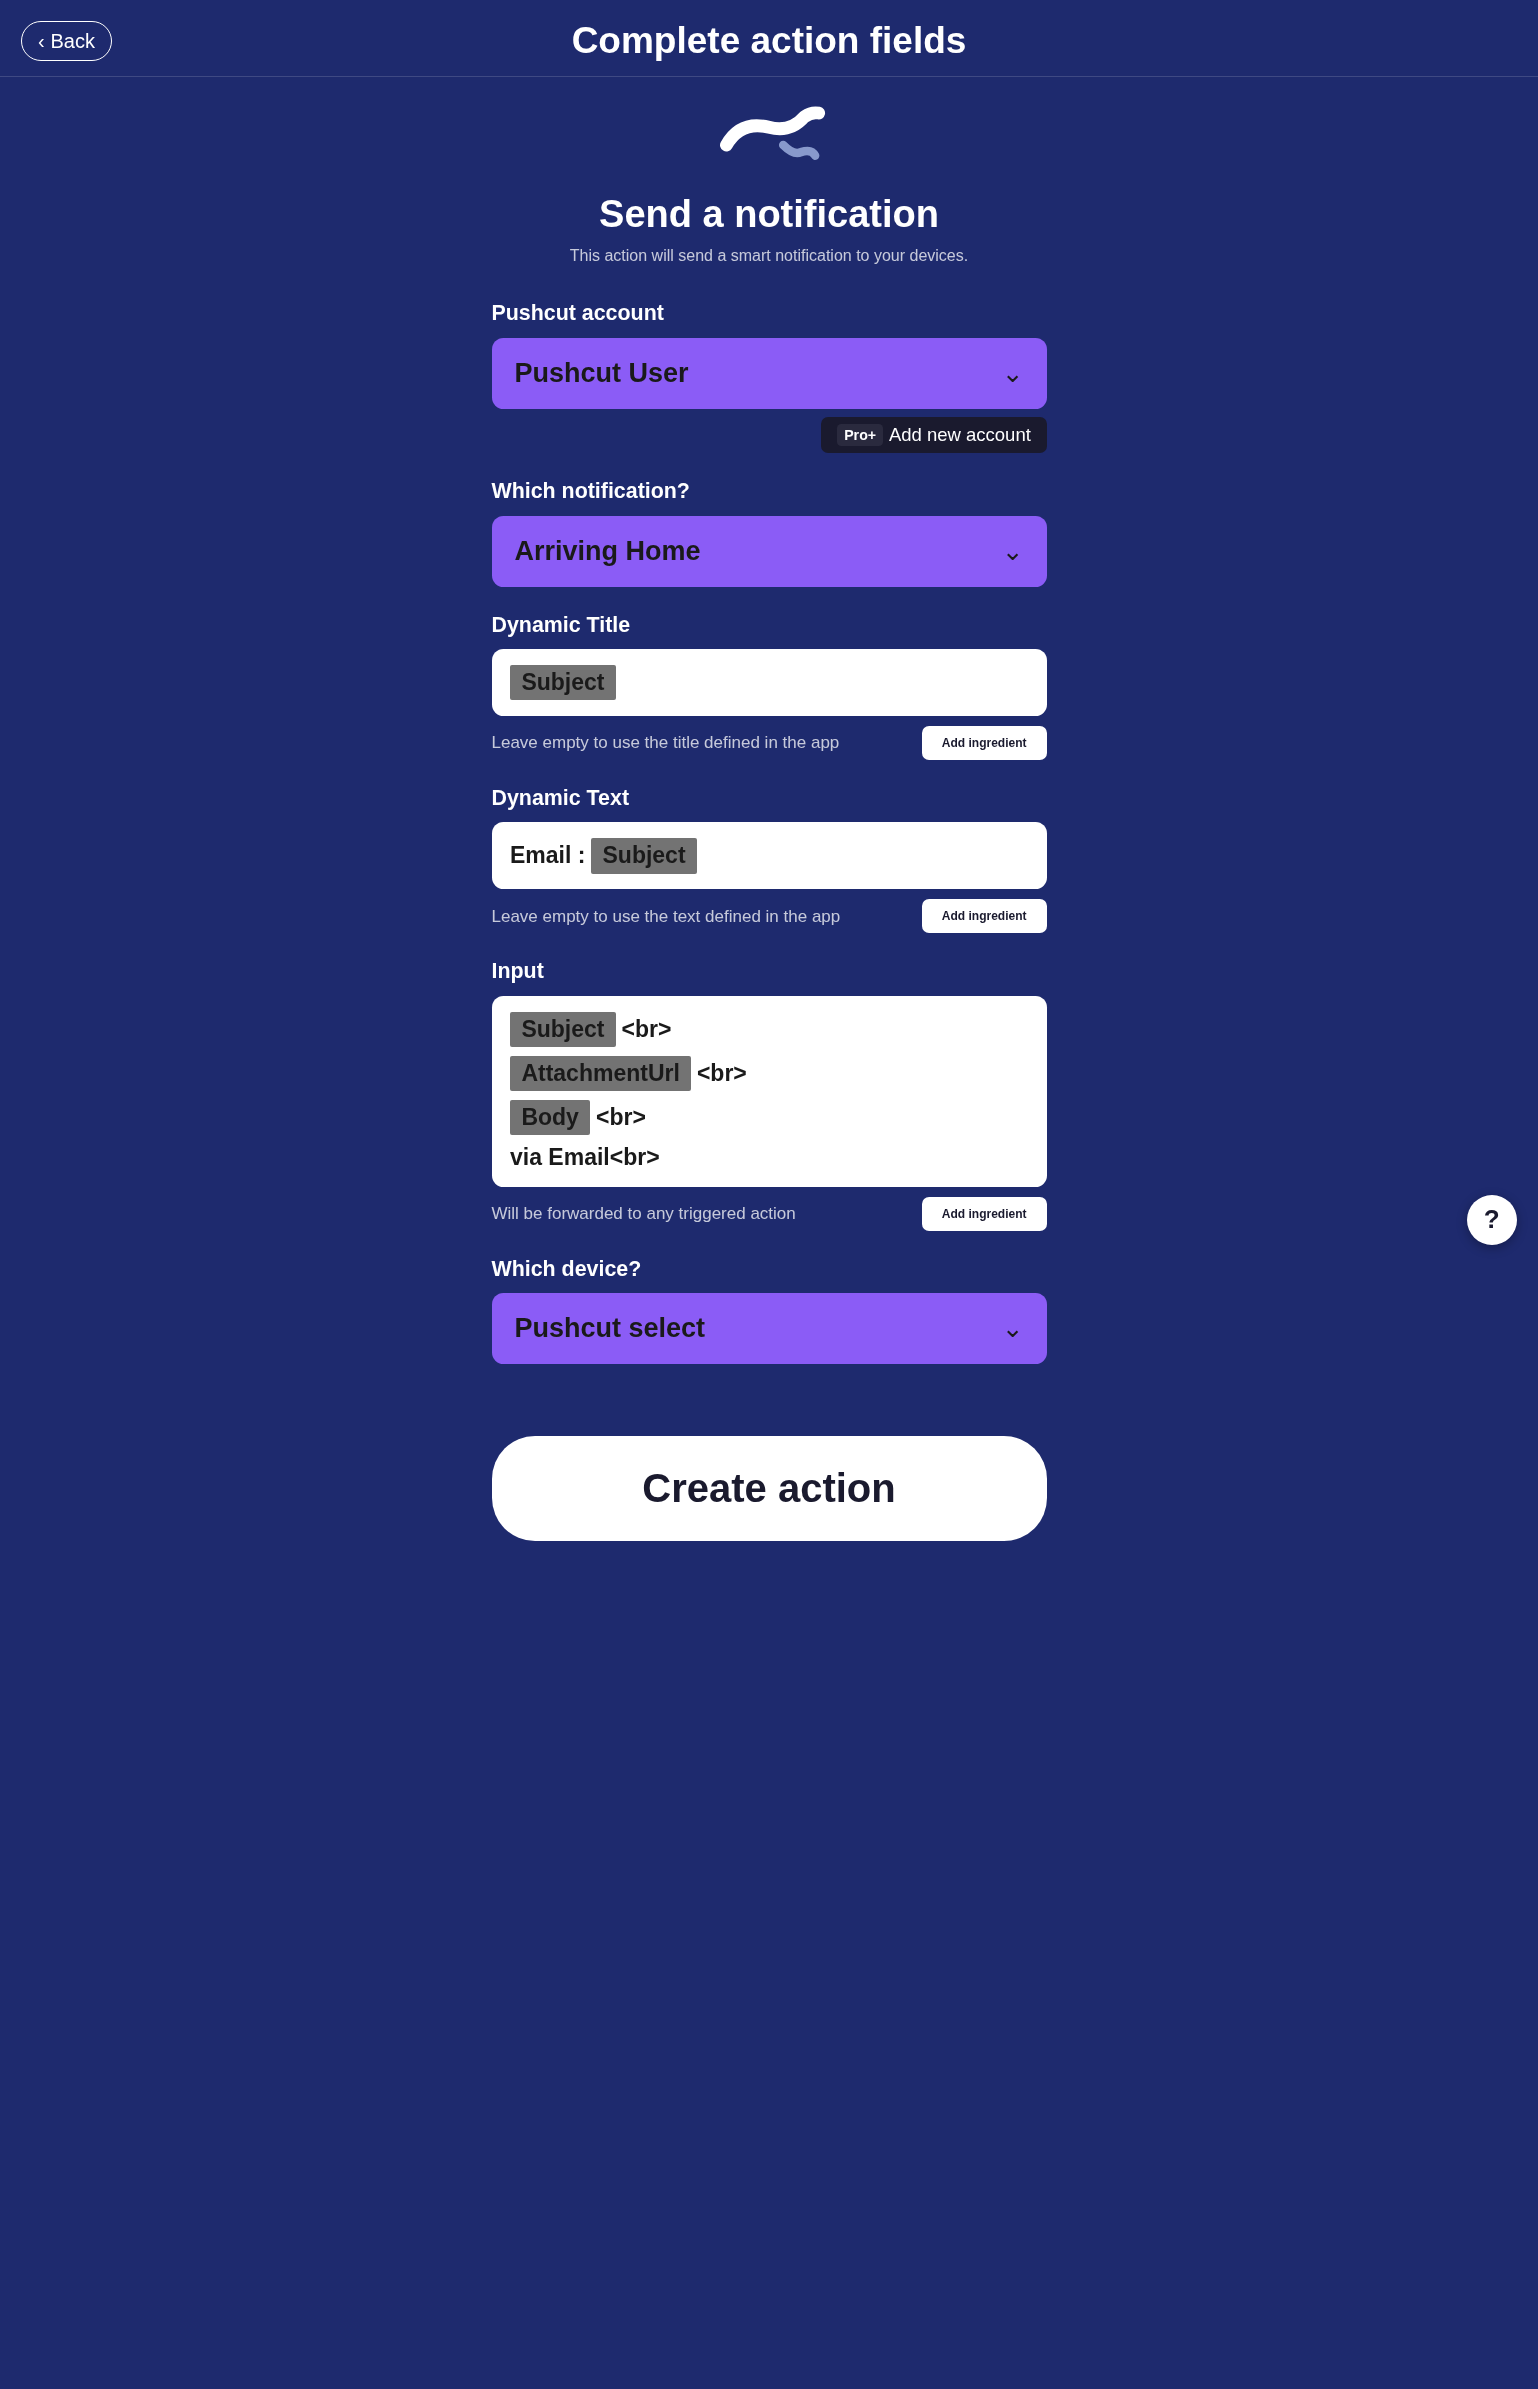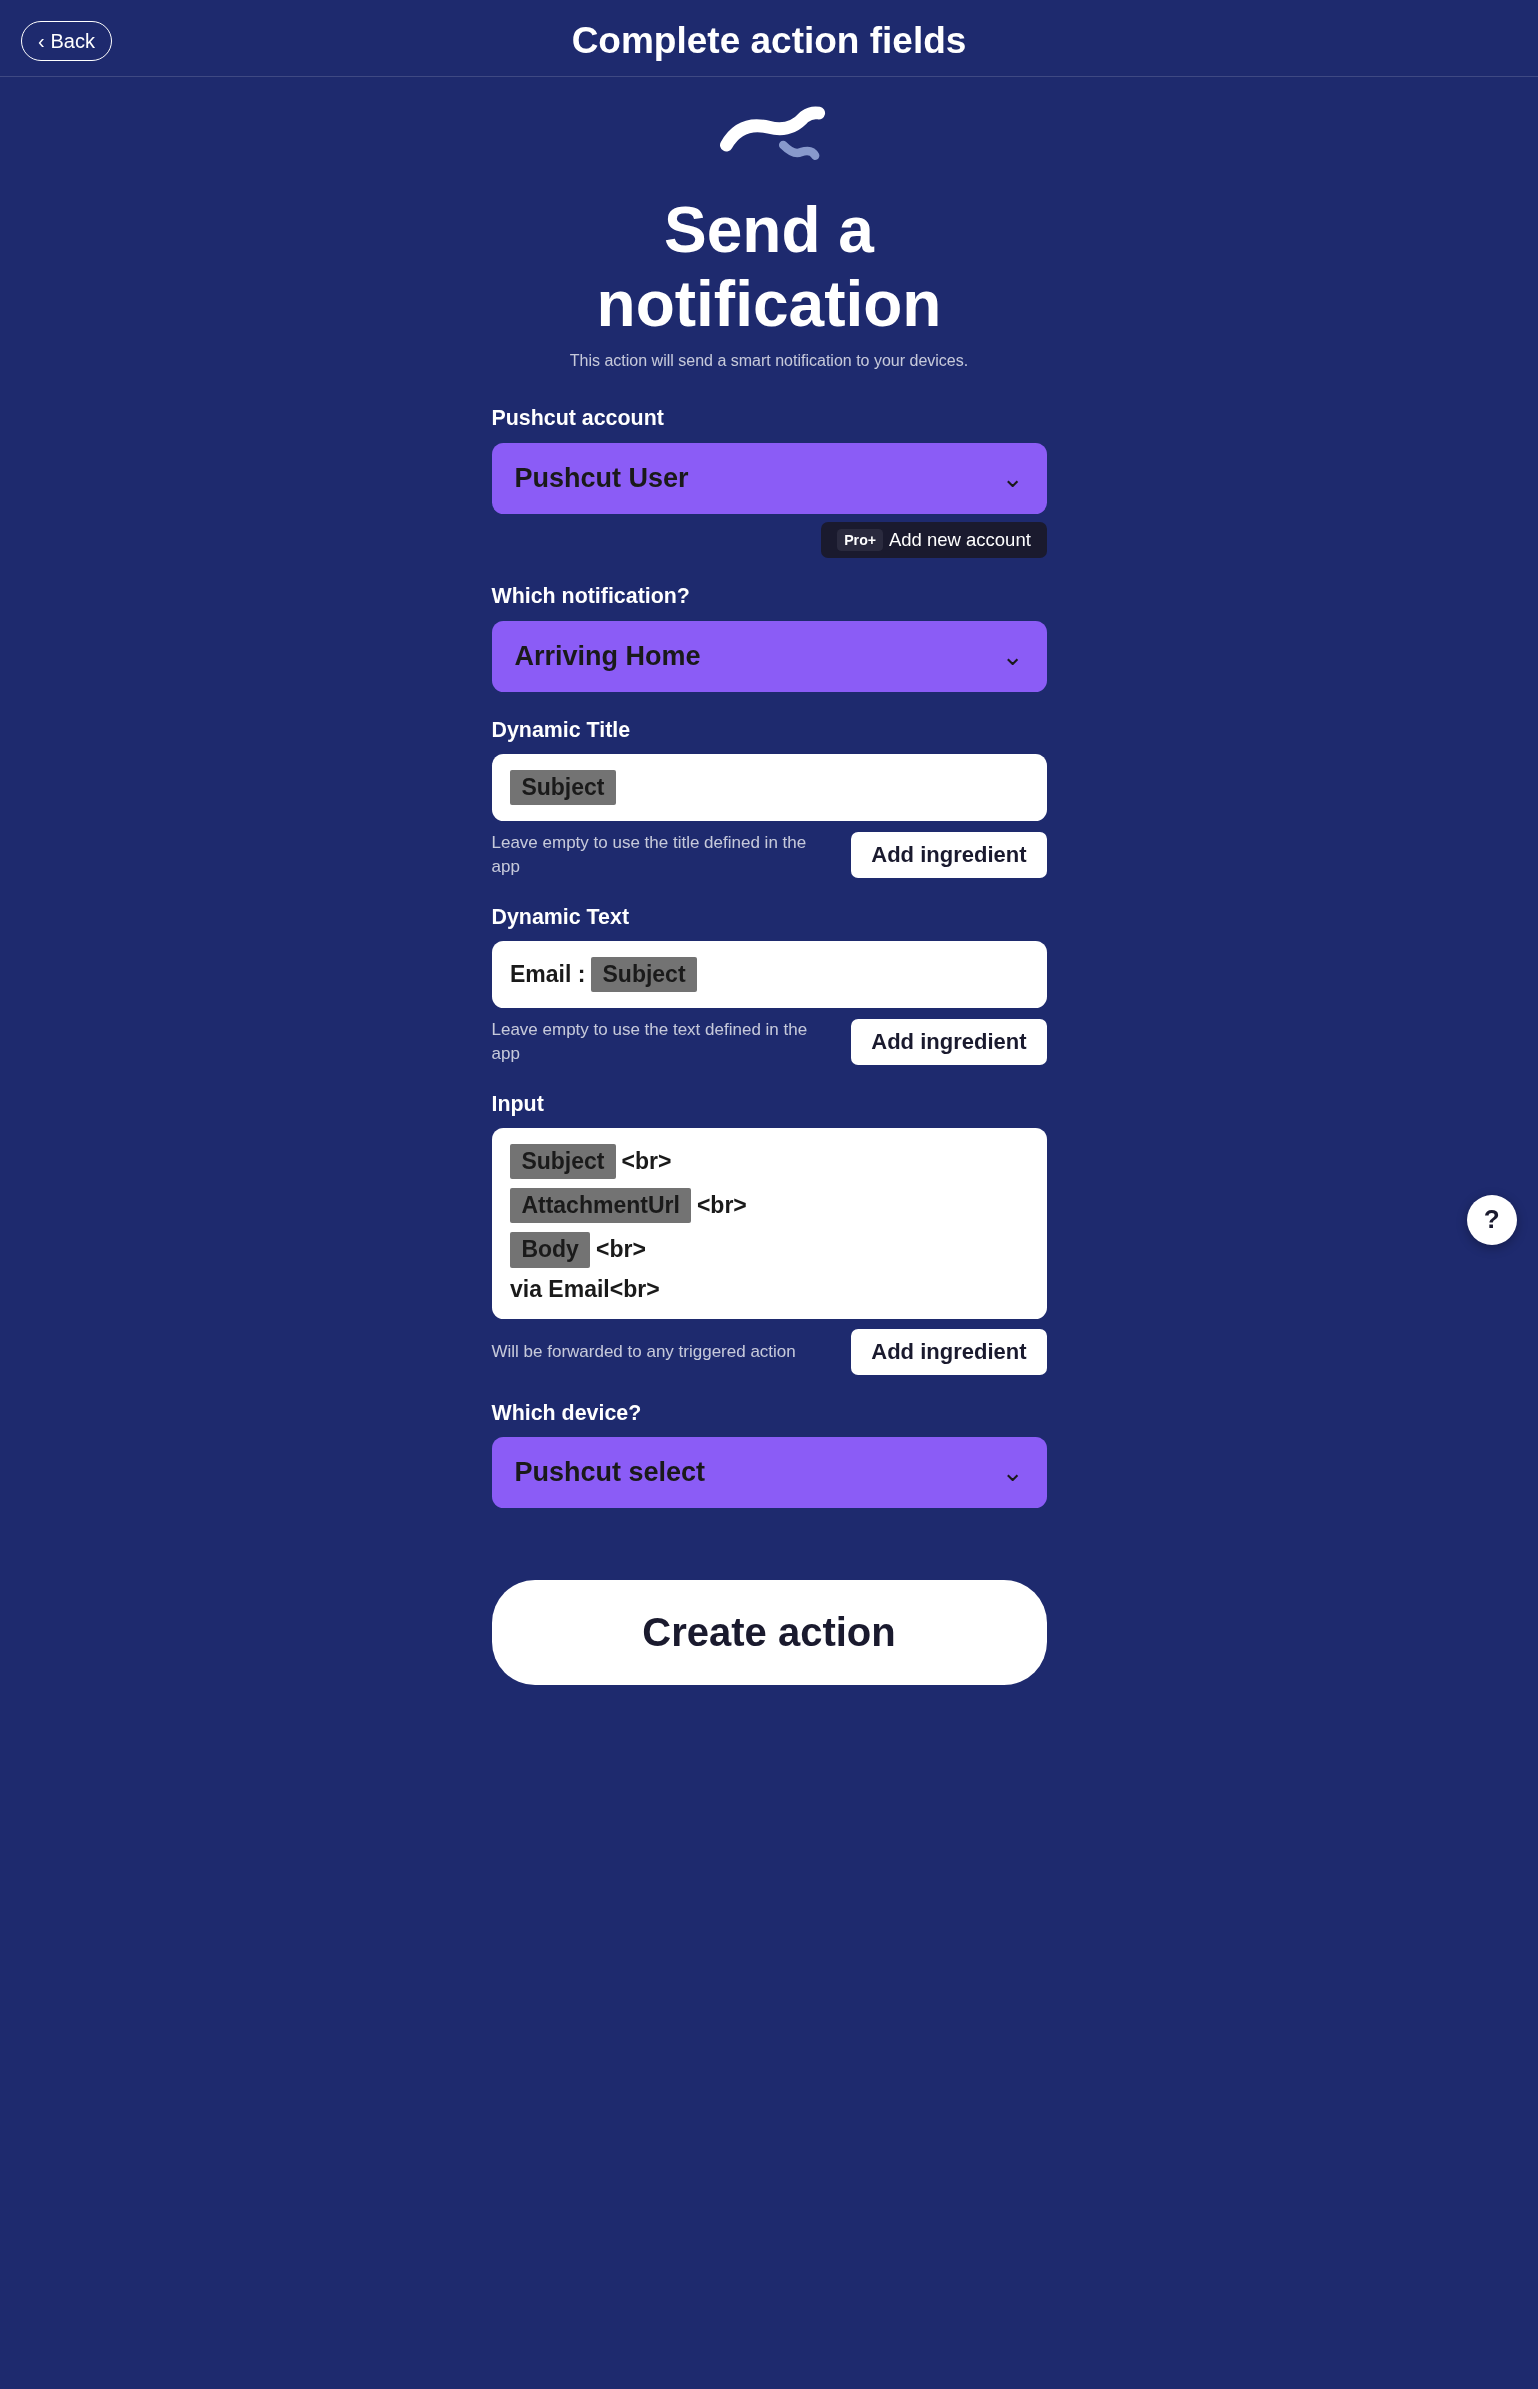--- a/index.html
+++ b/index.html
@@ -63,21 +63,21 @@
     .app-logo {
       margin-bottom: 14.2px;
     }
 
     .logo-svg {
       width: 114px;
       height: 71px;
     }
 
     .page-heading {
-      font-size: 64px;
+      font-size: 38px;
       font-weight: 800;
       color: white;
       text-align: center;
       margin-bottom: 11.4px;
     }
 
     .page-description {
       font-size: 16px;
       color: rgba(255,255,255,0.75);
       text-align: center;
@@ -190,21 +190,21 @@
       flex: 1;
       line-height: 1.4;
     }
 
     .add-ingredient-btn {
       background: white;
       color: #1a1a2e;
       border: none;
       border-radius: 7.1px;
       padding: 10px 20px;
-      font-size: 22px;
+      font-size: 12px;
       font-weight: 600;
       cursor: pointer;
       white-space: nowrap;
     }
 
     .input-multiline-container {
       width: 100%;
       background: white;
       border-radius: 11.4px;
       padding: 15.7px 18.5px;

